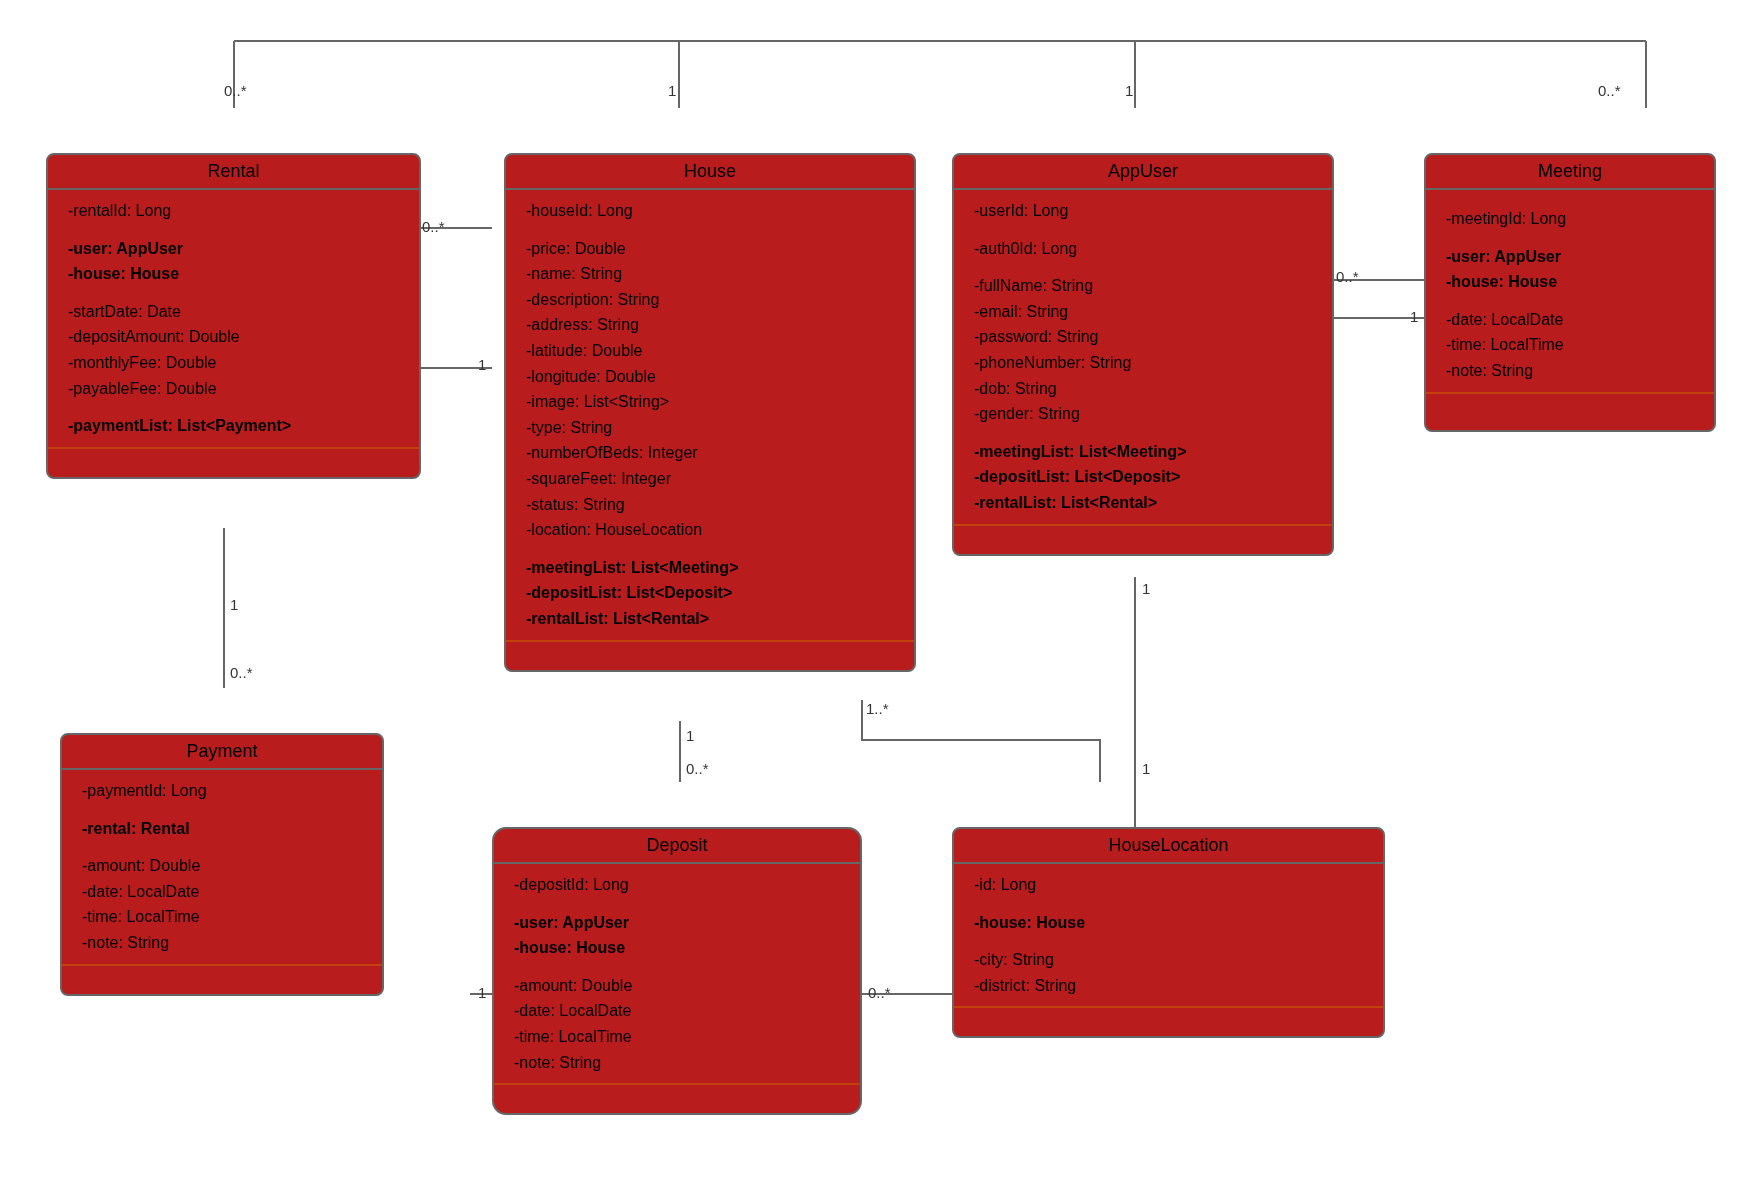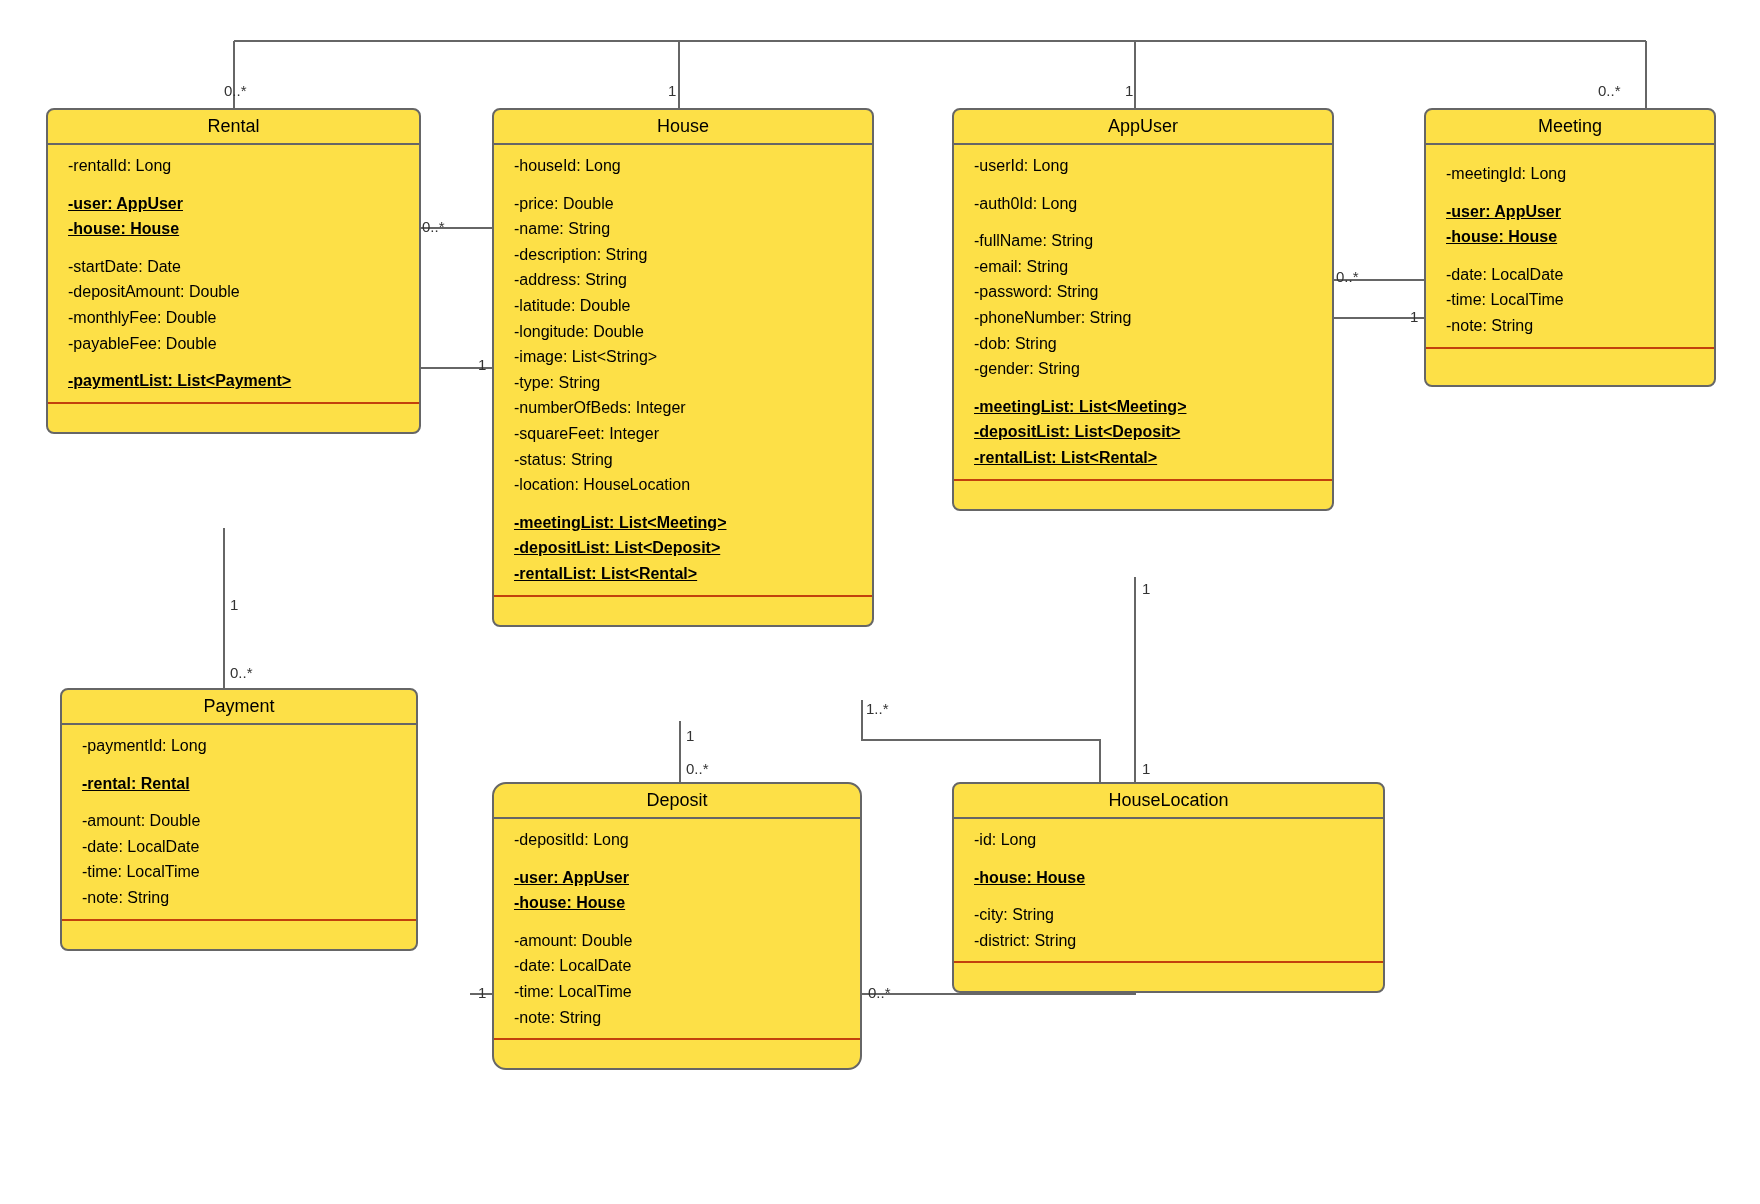--- a/index.html
+++ b/index.html
@@ -2,42 +2,43 @@
 <html><head>
 <meta charset="utf-8">
 <style>
   * { box-sizing: border-box; margin: 0; padding: 0; }
   body { font-family: Arial, sans-serif; background: #fff; width: 1760px; height: 1204px; position: relative; }
   .canvas { position: absolute; left: 0; top: 0; width: 1760px; height: 1204px; }
   .class-box {
     position: absolute;
     border: 2px solid #666;
     border-radius: 8px;
-    background: #fde047;
+    background: #b91c1c;
     display: flex;
     flex-direction: column;
+    margin-top: 45px;
   }
   .class-title {
     text-align: center;
     padding: 6px 10px;
     border-bottom: 2px solid #666;
     font-size: 18px;
     font-weight: normal;
   }
   .class-body {
     padding: 8px 20px;
     border-bottom: 2px solid #c2410c;
     font-size: 16px;
     line-height: 1.6;
   }
   .class-footer {
     min-height: 28px;
   }
   .attr { white-space: nowrap; }
-  .attr.bold { font-weight: bold; text-decoration: underline; }
+  .attr.bold { font-weight: bold; }
   .sp { height: 12px; }
   svg.connector { position: absolute; left: 0; top: 0; width: 1760px; height: 1204px; pointer-events: none; }
   .mult { position: absolute; font-size: 15px; color: #333; }
 </style>
 </head>
 <body>
 
 <div class="canvas">
 
   <svg class="connector">
@@ -106,21 +107,21 @@
         <div class="attr">-startDate: Date</div>
         <div class="attr">-depositAmount: Double</div>
         <div class="attr">-monthlyFee: Double</div>
         <div class="attr">-payableFee: Double</div>
         <div class="sp"></div>
         <div class="attr bold">-paymentList: List&lt;Payment&gt;</div>
       </div>
     <div class="class-footer"></div>
   </div>
 
-  <div class="class-box" style="left:492px; top:108px; width:382px;">
+  <div class="class-box" style="left:504px; top:108px; width:412px;">
     <div class="class-title">House</div>
     <div class="class-body">
         <div class="attr">-houseId: Long</div>
         <div class="sp"></div>
         <div class="attr">-price: Double</div>
         <div class="attr">-name: String</div>
         <div class="attr">-description: String</div>
         <div class="attr">-address: String</div>
         <div class="attr">-latitude: Double</div>
         <div class="attr">-longitude: Double</div>
@@ -167,21 +168,21 @@
         <div class="attr bold">-user: AppUser</div>
         <div class="attr bold">-house: House</div>
         <div class="sp"></div>
         <div class="attr">-date: LocalDate</div>
         <div class="attr">-time: LocalTime</div>
         <div class="attr">-note: String</div>
       </div>
     <div class="class-footer"></div>
   </div>
 
-  <div class="class-box" style="left:60px; top:688px; width:358px;">
+  <div class="class-box" style="left:60px; top:688px; width:324px;">
     <div class="class-title">Payment</div>
     <div class="class-body">
         <div class="attr">-paymentId: Long</div>
         <div class="sp"></div>
         <div class="attr bold">-rental: Rental</div>
         <div class="sp"></div>
         <div class="attr">-amount: Double</div>
         <div class="attr">-date: LocalDate</div>
         <div class="attr">-time: LocalTime</div>
         <div class="attr">-note: String</div>

